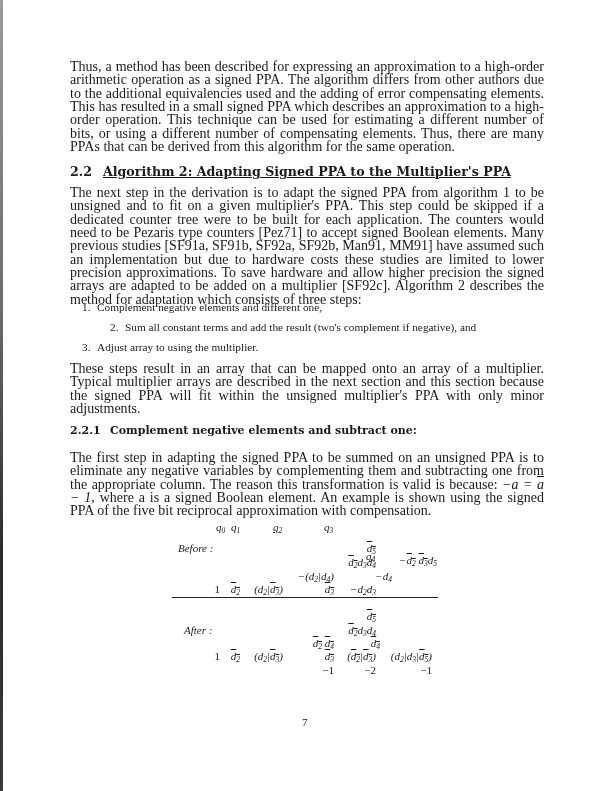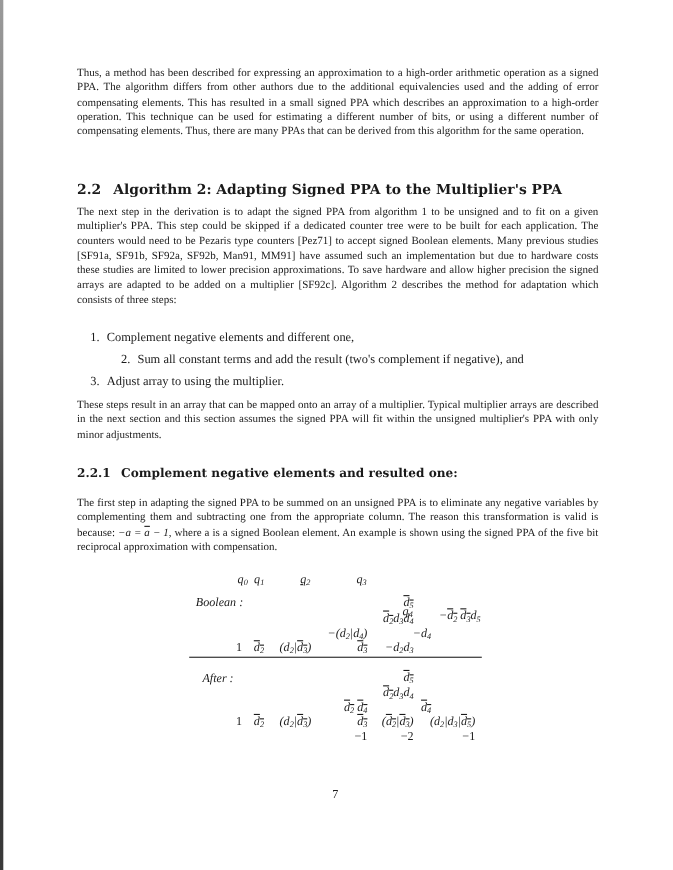--- a/index.html
+++ b/index.html
@@ -8,21 +8,21 @@
     background: #ffffff; color: #1a1a1a;
     font-family: "Liberation Serif", "DejaVu Serif", serif;
   }
   .scan-edge {
     position: absolute; left: 0; top: 0; width: 3px; height: 791px;
     background: linear-gradient(to bottom, #9a9a9a 0%, #6a6a6a 40%, #2a2a2a 70%, #3a3a3a 100%);
   }
   .page { position: absolute; left: 70px; top: 0; width: 474px; }
   p.body {
     position: absolute; left: 0; width: 474px; margin: 0;
-    font-size: 10px; line-height: 13.35px; text-align: justify;
+    font-size: 14px; line-height: 13.35px; text-align: justify;
     letter-spacing: 0.01px;
   }
   h2, h3 {
     position: absolute; left: 0; margin: 0; font-weight: bold;
     font-family: "DejaVu Serif", "Liberation Serif", serif;
   }
   h2 { font-size: 12.6px; }
   h3 { font-size: 11px; }
   .secnum { display: inline-block; }
   h2 .secnum { width: 33px; }
@@ -43,70 +43,70 @@
 </style>
 </head>
 <body>
 
 <div class="scan-edge"></div>
 
 <div class="page">
 
   <p class="body" style="top:60px;">Thus, a method has been described for expressing an approximation to a high-order arithmetic operation as a signed PPA. The algorithm differs from other authors due to the additional equivalencies used and the adding of error compensating elements. This has resulted in a small signed PPA which describes an approximation to a high-order operation. This technique can be used for estimating a different number of bits, or using a different number of compensating elements. Thus, there are many PPAs that can be derived from this algorithm for the same operation.</p>
 
-  <h2 style="top:164px;">
+  <h2 style="top:164px;text-decoration:underline;">
     <span class="secnum">2.2</span><span>Algorithm 2: Adapting Signed PPA to the Multiplier's PPA</span>
   </h2>
 
   <p class="body" style="top:186px;">The next step in the derivation is to adapt the signed PPA from algorithm 1 to be unsigned and to fit on a given multiplier's PPA. This step could be skipped if a dedicated counter tree were to be built for each application. The counters would need to be Pezaris type counters [Pez71] to accept signed Boolean elements. Many previous studies [SF91a, SF91b, SF92a, SF92b, Man91, MM91] have assumed such an implementation but due to hardware costs these studies are limited to lower precision approximations. To save hardware and allow higher precision the signed arrays are adapted to be added on a multiplier [SF92c]. Algorithm 2 describes the method for adaptation which consists of three steps:</p>
 
   <ol class="steps" style="top:0;">
     <li style="top:301px;"><span class="num">1.</span><span>Complement negative elements and different one,</span></li>
     <li style="top:321px;margin-left:28px;"><span class="num">2.</span><span>Sum all constant terms and add the result (two's complement if negative), and</span></li>
     <li style="top:341px;"><span class="num">3.</span><span>Adjust array to using the multiplier.</span></li>
   </ol>
 
-  <p class="body" style="top:362px;">These steps result in an array that can be mapped onto an array of a multiplier. Typical multiplier arrays are described in the next section and this section assumes the signed PPA will fit within the unsigned multiplier's PPA with only minor adjustments.</p>
+  <p class="body" style="top:362px;">These steps result in an array that can be mapped onto an array of a multiplier. Typical multiplier arrays are described in the next section and this section because the signed PPA will fit within the unsigned multiplier's PPA with only minor adjustments.</p>
 
   <h3 style="top:424px;">
-    <span class="secnum">2.2.1</span><span>Complement negative elements and resulted one:</span>
+    <span class="secnum">2.2.1</span><span>Complement negative elements and subtract one:</span>
   </h3>
 
   <p class="body" style="top:451px;"><span>The first step in adapting the signed PPA to be summed on an unsigned PPA is to eliminate any negative variables by complementing them and subtracting one from the appropriate column. The reason this transformation is valid is because: </span><span class="it">−a = <span class="ov">a</span> − 1</span><span>, where a is a signed Boolean element. An example is shown using the signed PPA of the five bit reciprocal approximation with compensation.</span></p>
 </div>
 
 <div>
 
   <span class="math it" style="left:216px;top:521px;">q<sub>0</sub></span>
   <span class="math it" style="left:231px;top:521px;">q<sub>1</sub></span>
   <span class="math it" style="left:273px;top:521px;text-decoration:underline;">q<sub>2</sub></span>
   <span class="math it" style="left:324px;top:521px;">q<sub>3</sub></span>
   <span class="math it" style="left:366px;top:550px;">q<sub>4</sub></span>
 
-  <span class="math it" style="left:178px;top:542px;">Boolean :</span>
+  <span class="math it" style="left:178px;top:542px;">Before :</span>
 
   <span class="ra it" style="left:376px;top:542px;"><span class="ov">d<sub>5</sub></span></span>
   <span class="ra it" style="left:376px;top:556px;"><span class="ov">d<sub>2</sub></span>d<sub>3</sub>d<sub>4</sub></span>
   <span class="ra it" style="left:334px;top:570px;">−(d<sub>2</sub>|d<sub>4</sub>)</span>
   <span class="ra it" style="left:376px;top:570px;margin-left:16px;">−d<sub>4</sub></span>
   <span class="ra" style="left:220px;top:583px;">1</span>
   <span class="ra it" style="left:240px;top:583px;"><span class="ov">d<sub>2</sub></span></span>
   <span class="ra it" style="left:283px;top:583px;">(d<sub>2</sub>|<span class="ov">d<sub>3</sub></span>)</span>
   <span class="ra it" style="left:334px;top:583px;"><span class="ov">d<sub>3</sub></span></span>
   <span class="ra it" style="left:376px;top:583px;">−d<sub>2</sub>d<sub>3</sub></span>
   <span class="ra it" style="left:437px;top:554px;">−<span class="ov">d<sub>2</sub></span> <span class="ov">d<sub>3</sub></span>d<sub>5</sub></span>
 
   <div class="hline" style="left:172px;top:597px;width:266px;"></div>
 
-  <span class="math it" style="left:184px;top:611px;font-style:italic;">After :</span>
+  <span class="math it" style="left:184px;top:624px;font-style:italic;">After :</span>
 
   <span class="ra it" style="left:376px;top:610px;"><span class="ov">d<sub>5</sub></span></span>
   <span class="ra it" style="left:376px;top:624px;"><span class="ov">d<sub>2</sub></span>d<sub>3</sub>d<sub>4</sub></span>
   <span class="ra it" style="left:334px;top:637px;font-style:italic;"><span class="ov">d<sub>2</sub></span> <span class="ov">d<sub>4</sub></span></span>
-  <span class="ra it" style="left:392px;top:637px;"><span class="ov">d<sub>4</sub></span></span>
+  <span class="ra it" style="left:380px;top:637px;"><span class="ov">d<sub>4</sub></span></span>
   <span class="ra" style="left:220px;top:650px;">1</span>
   <span class="ra it" style="left:240px;top:650px;"><span class="ov">d<sub>2</sub></span></span>
   <span class="ra it" style="left:283px;top:650px;">(d<sub>2</sub>|<span class="ov">d<sub>3</sub></span>)</span>
   <span class="ra it" style="left:334px;top:650px;"><span class="ov">d<sub>3</sub></span></span>
   <span class="ra it" style="left:376px;top:650px;">(<span class="ov">d<sub>2</sub></span>|<span class="ov">d<sub>3</sub></span>)</span>
   <span class="ra it" style="left:432px;top:650px;">(d<sub>2</sub>|d<sub>3</sub>|<span class="ov">d<sub>5</sub></span>)</span>
   <span class="ra" style="left:334px;top:664px;">−1</span>
   <span class="ra" style="left:376px;top:664px;">−2</span>
   <span class="ra" style="left:432px;top:664px;">−1</span>
 </div>

